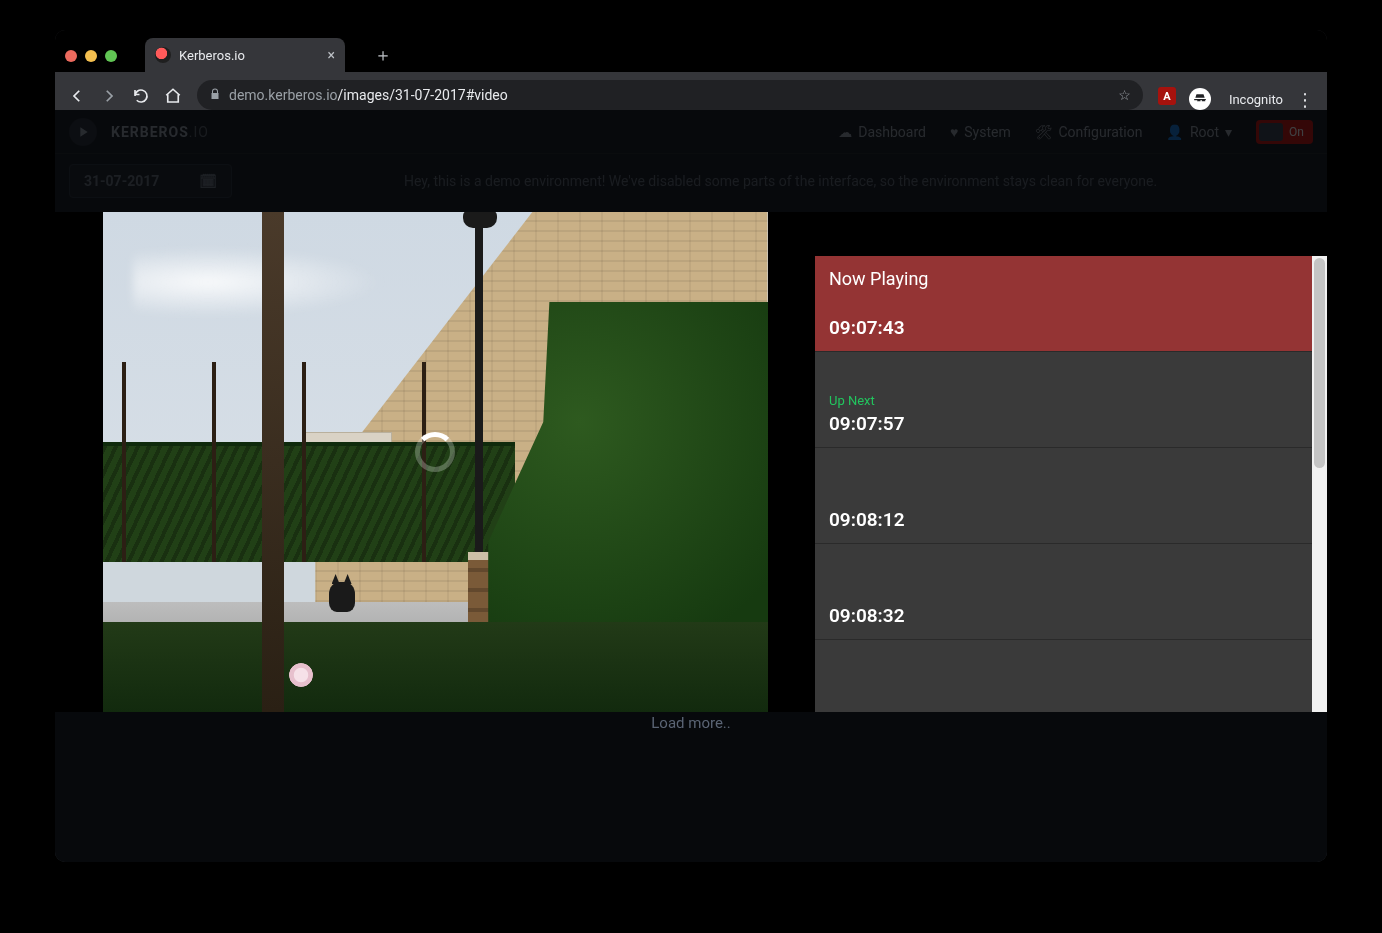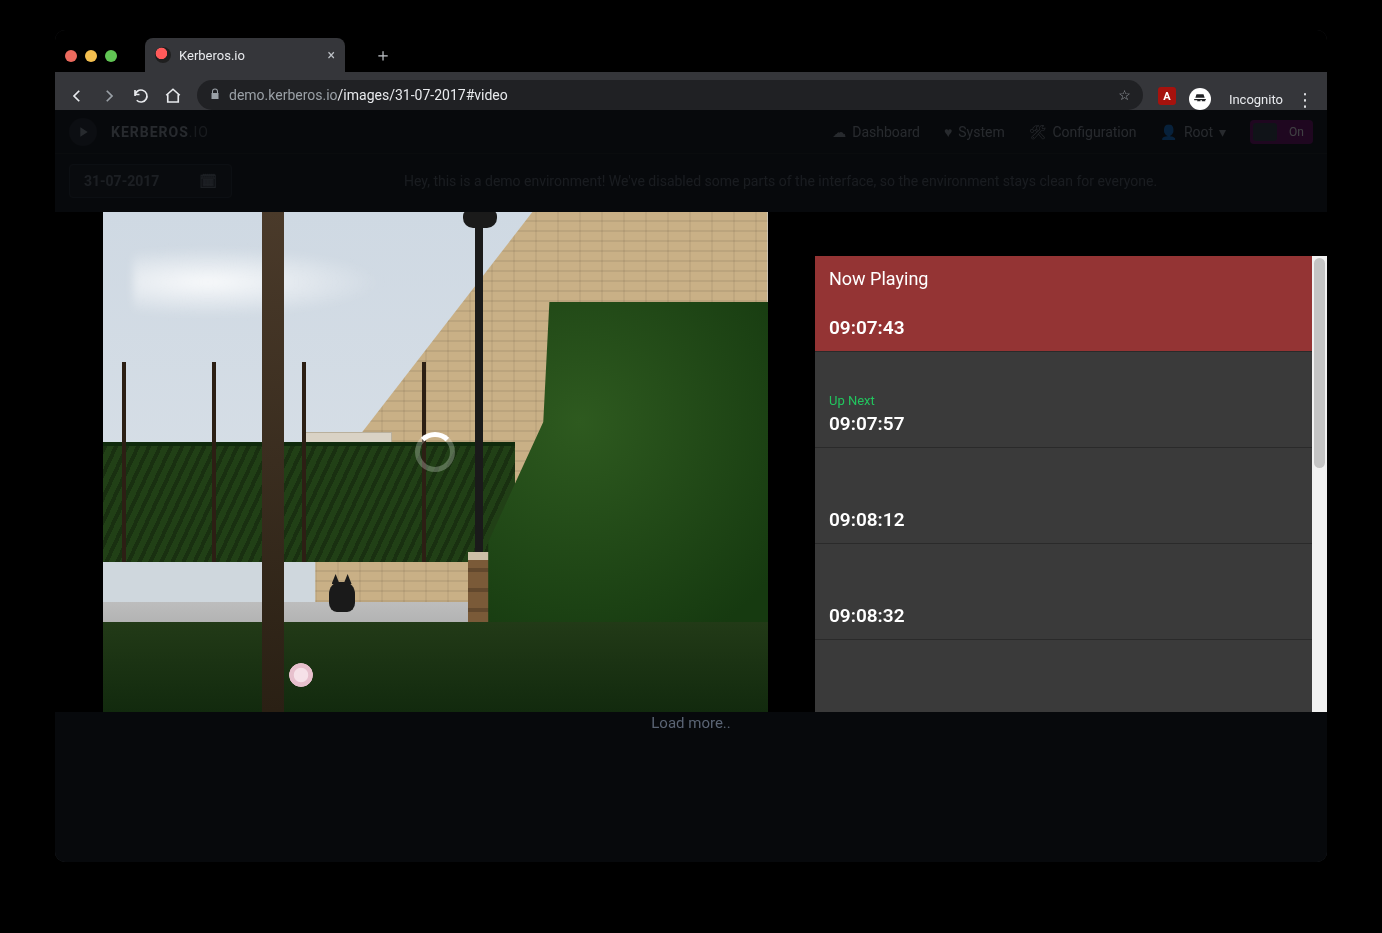--- a/index.html
+++ b/index.html
@@ -154,24 +154,24 @@
   }
   .app-logo {
     width: 28px; height: 28px; border-radius: 50%; background: #2b3240;
     display:flex;align-items:center;justify-content:center;color:#8d97a6;
   }
   .app-brand { font-weight: 700; letter-spacing: 1px; text-transform: uppercase; }
   .app-brand .light { font-weight: 400; color: #58616f; }
   .app-nav { margin-left: auto; display: flex; gap: 24px; align-items: center; }
   .app-nav .item { display:flex; align-items:center; gap:6px; cursor:pointer; }
   .toggle-on {
-    background: #701a75;
+    background: #b91c1c;
     border-radius: 4px;
     padding: 3px;
-    display:flex;align-items:center;gap:6px;
+    display:flex;align-items:center;
   }
   .toggle-on .knob { width: 24px; height: 18px; background:#3c4656; border-radius:3px; }
   .toggle-on .lbl { color:#e3e7ee; font-size:12px; padding:0 6px; }
 
   .app-sub { display:flex; align-items:center; gap:16px; padding: 10px 14px; color:#6b7585; font-size:14px; }
   .date-pill { background:#232a35; border:1px solid #2e3645; border-radius:4px; padding:8px 14px; display:flex; align-items:center; gap:40px; font-weight:700; color:#66707f; }
   .notice { flex:1; text-align:center; color:#5a6474; }
 
   
   .dim-veil { position:absolute; inset:0; background: rgba(0,0,0,.72); }

